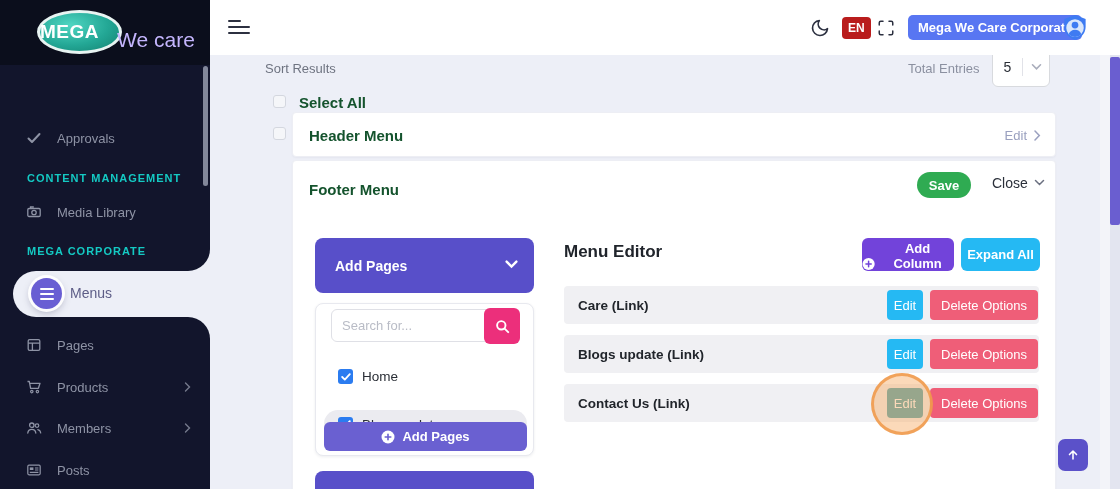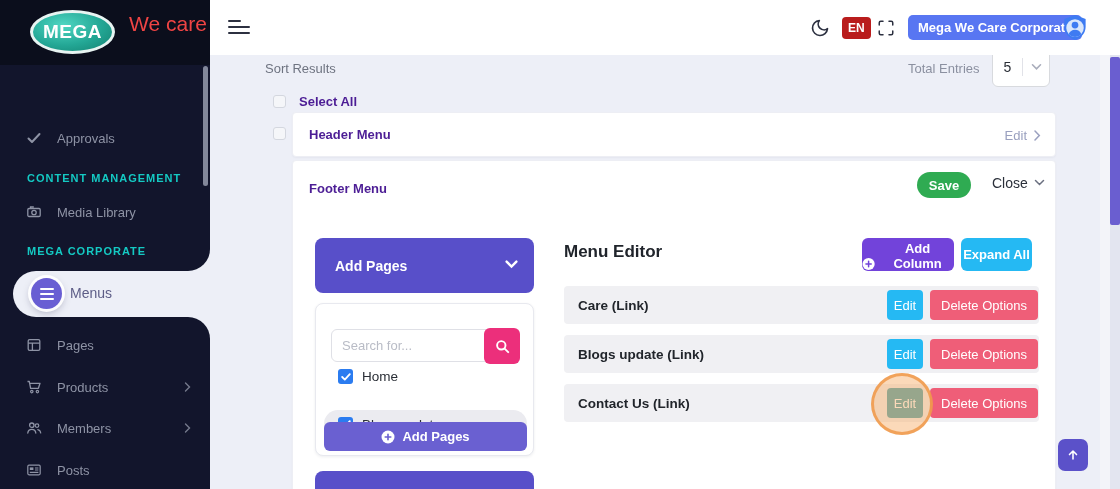--- a/index.html
+++ b/index.html
@@ -4,25 +4,25 @@
 <style>
   * { margin:0; padding:0; box-sizing:border-box; }
   html,body { width:1120px; height:489px; }
   body { position:relative; overflow:hidden; background:#fff;
          font-family:"Liberation Sans", sans-serif; color:#23272f; }
   .abs { position:absolute; }
 
   
   #sidebar { left:0; top:0; width:210px; height:489px; background:#edeff7; z-index:40; }
   #logo-block { position:absolute; left:0; top:0; width:210px; height:65px; background:#0b0e1c; }
-  .logo-ellipse { position:absolute; left:30px; top:10px; width:85px; height:44px; border-radius:50%;
+  .logo-ellipse { position:absolute; left:37px; top:10px; width:85px; height:44px; border-radius:50%;
      background:radial-gradient(ellipse at 38% 32%, #4fd6c2 0%, #23a795 55%, #13806f 100%);
-     border:3px solid #e8f4f2; display:flex; align-items:center; justify-content:center; }
+     border:3px solid #e8f4f2; display:flex; align-items:center; }
   .logo-ellipse span { color:#fff; font-weight:700; font-size:19px; letter-spacing:.5px; }
-  .logo-tagline { position:absolute; left:117px; top:12px; font-size:21px; color:#ef4444; font-weight:400;margin-left:12px; }
+  .logo-tagline { position:absolute; left:117px; top:28px; font-size:21px; color:#c4b5fd; font-weight:400; }
   #nav-top { position:absolute; left:0; top:65px; width:210px; height:206px; background:#12152c;
      border-bottom-right-radius:22px; }
   #nav-bottom { position:absolute; left:0; top:317px; width:210px; height:172px; background:#12152c;
      border-top-right-radius:22px; }
   #active-band { position:absolute; left:0; top:271px; width:210px; height:46px; background:#12152c; }
   #active-pill { position:absolute; left:13px; right:0; top:0; bottom:0; background:#edeff7;
      border-radius:23px 0 0 23px; }
   .side-item { position:absolute; left:0; width:210px; height:28px; display:flex; align-items:center;
      color:#8e93a5; font-size:13px; cursor:pointer; }
   .side-item .ic { position:absolute; left:26px; width:16px; height:16px; display:flex; }
@@ -52,42 +52,42 @@
   
   #content { left:210px; top:0; width:910px; height:489px; background:#edeff7; z-index:10; }
   .muted { color:#6e7380; font-size:13px; }
   .muted2 { color:#8b90a0; font-size:13px; }
   #entries-select { position:absolute; left:782px; top:46px; width:58px; height:41px; background:#fff;
      border:1px solid #d8dade; border-radius:6px; display:flex; align-items:center; cursor:pointer; }
   #entries-select .val { width:29px; text-align:center; font-size:14px; color:#2a2e36; }
   #entries-select .sep { width:1px; height:18px; background:#e1e2e8; }
   .cbx { position:absolute; width:13px; height:13px; background:#f5f6f9; border:1px solid #d4d7df; border-radius:3px; cursor:pointer; }
   .card { position:absolute; background:#fff; border:1px solid #edeef4; box-shadow:0 1px 2px rgba(30,35,60,.04); }
-  .bold-label { font-weight:700; font-size:13px; color:#4c1d95; }
+  .bold-label { font-weight:700; font-size:15px; color:#14532d; }
 
   
   #header-card { left:82px; top:112px; width:764px; height:45px; border-radius:4px; }
   #header-edit { position:absolute; right:14px; top:0; height:45px; display:flex; align-items:center; gap:7px;
      color:#9aa0bf; font-size:13px; cursor:pointer; }
 
   
   #footer-card { left:82px; top:160px; width:764px; height:340px; border-radius:4px; }
   #save-btn { position:absolute; left:624px; top:11px; width:54px; height:26px; background:#2fab52; color:#fff;
      font-size:13px; font-weight:700; border:none; border-radius:13px; cursor:pointer; }
   #close-btn { position:absolute; left:699px; top:14px; display:flex; align-items:center; gap:6px;
      font-size:14px; color:#2b303a; cursor:pointer; }
 
   
   #addpages-header { position:absolute; left:22px; top:77px; width:219px; height:55px; background:#584fc9;
      border-radius:8px; display:flex; align-items:center; cursor:pointer; }
   #addpages-header .t { margin-left:20px; color:#fff; font-weight:700; font-size:14px; }
   #addpages-header .c { position:absolute; right:16px; top:22px; }
   #pages-subcard { position:absolute; left:22px; top:142px; width:219px; height:153px; background:#fff;
      border:1px solid #e8e9ef; border-radius:8px; box-shadow:0 1px 3px rgba(30,35,60,.08); }
-  #search-wrap { position:absolute; left:15px; top:24px; width:189px; height:34px; }
+  #search-wrap { position:absolute; left:15px; top:4px; width:189px; height:34px; }
   #search-input { position:absolute; left:0; top:1px; width:156px; height:33px; border:1px solid #dfe0e6;
      border-radius:6px 0 0 6px; padding:0 10px; font-size:13px; color:#2a2e36; outline:none;
      font-family:"Liberation Sans", sans-serif; }
   #search-input::placeholder { color:#b9bcc6; }
   #search-btn { position:absolute; right:0; top:0; width:36px; height:36px; background:#ec2f7b; border:none;
      border-radius:6px; cursor:pointer; display:flex; align-items:center; justify-content:center; }
   .page-row { position:absolute; left:8px; width:203px; height:28px; display:flex; align-items:center; }
   .bluechk { width:15px; height:15px; background:#2b7cf0; border-radius:3px; margin-left:14px;
      display:flex; align-items:center; justify-content:center; cursor:pointer; flex:none; }
   .page-row .plbl { margin-left:9px; font-size:13.5px; font-weight:500; color:#2a2e36; }
@@ -96,21 +96,21 @@
   #addpages-btn { position:absolute; left:8px; top:118px; width:203px; height:29px; background:#6a60d1;
      border:none; border-radius:6px; color:#fff; font-weight:700; font-size:13px; cursor:pointer;
      display:flex; align-items:center; justify-content:center; gap:7px; font-family:"Liberation Sans", sans-serif; }
   #second-panel { position:absolute; left:22px; top:310px; width:219px; height:46px; background:#584fc9; border-radius:8px; }
 
   
   #me-title { position:absolute; left:271px; top:81px; font-size:17px; font-weight:700; color:#20242b; }
   #addcol-btn { position:absolute; left:569px; top:77px; width:92px; height:33px; background:#7243da; border:none;
      border-radius:6px; color:#fff; font-weight:700; font-size:13px; cursor:pointer;
      display:flex; align-items:flex-end; justify-content:center; gap:6px; font-family:"Liberation Sans", sans-serif; }
-  #expand-btn { position:absolute; left:668px; top:77px; width:71px; height:33px; background:#25b9f3; border:none;
+  #expand-btn { position:absolute; left:668px; top:77px; width:79px; height:33px; background:#25b9f3; border:none;
      border-radius:6px; color:#fff; font-weight:700; font-size:13px; cursor:pointer; font-family:"Liberation Sans", sans-serif; }
   .me-row { position:absolute; left:271px; width:475px; height:38px; background:#f0f0f3; border-radius:4px; }
   .me-row .rlbl { position:absolute; left:14px; top:0; height:38px; display:flex; align-items:center;
      font-weight:700; font-size:13.5px; color:#21252b; }
   .edit-btn { position:absolute; left:323px; top:4px; width:36px; height:30px; background:#25b9f3; border:none;
      border-radius:4px; color:#fff; font-size:13px; cursor:pointer; font-family:"Liberation Sans", sans-serif; }
   .del-btn { position:absolute; left:366px; top:4px; width:108px; height:30px; background:#ef5e78; border:none;
      border-radius:4px; color:#fff; font-size:13px; cursor:pointer; font-family:"Liberation Sans", sans-serif; }
   #hl-circle { position:absolute; left:578px; top:212px; width:62px; height:62px; border-radius:50%;
      background:rgba(247,170,100,.45); border:3px solid rgba(240,153,74,.85); z-index:6; pointer-events:none; }

